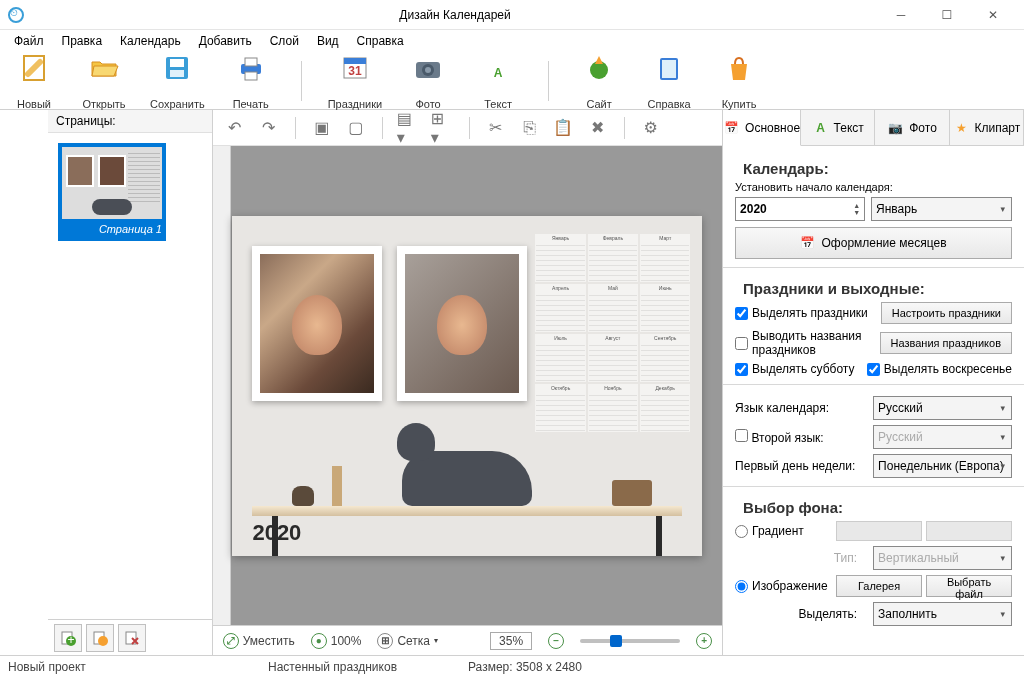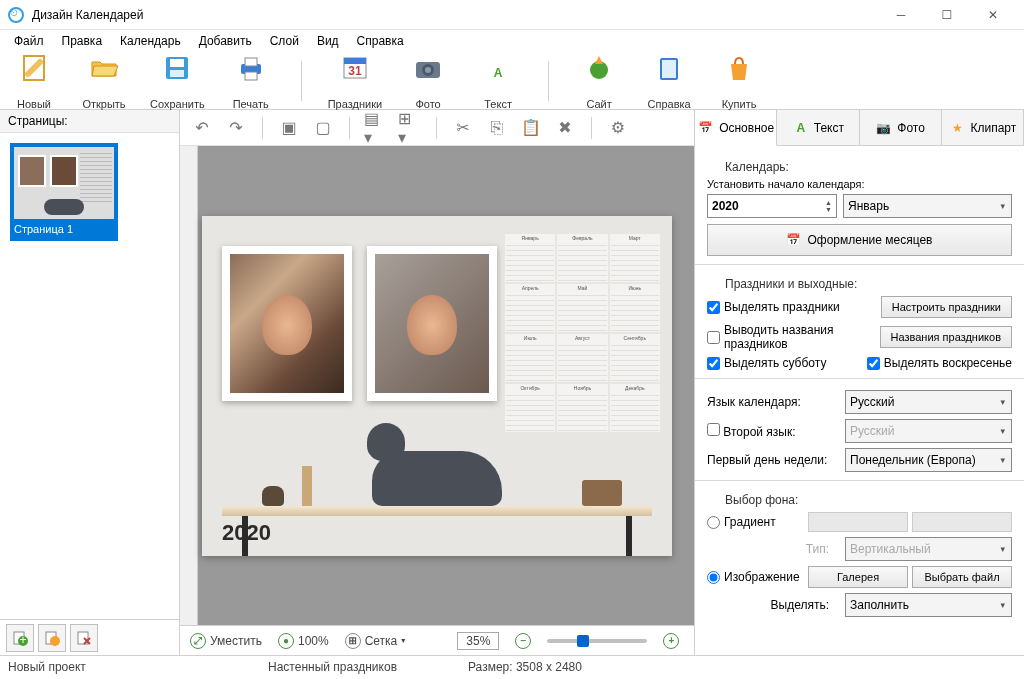--- a/index.html
+++ b/index.html
@@ -1,40 +1,40 @@
 <!DOCTYPE html>
 <html><head>
 <meta charset="utf-8">
 <style>
 * { margin: 0; padding: 0; box-sizing: border-box; font-family: 'Segoe UI', Tahoma, sans-serif; font-size: 12px; }
 body { background: #fff; overflow: hidden; width: 1024px; height: 679px; }
 
 .titlebar { height: 30px; display: flex; align-items: center; padding: 0 8px; background: #fff; border-bottom: 1px solid #e5e5e5; }
 .titlebar .app-icon { width: 16px; height: 16px; border-radius: 50%; border: 2px solid #3a9ed8; margin-right: 8px; position: relative; }
 .titlebar .app-icon::after { content: '⏲'; position: absolute; font-size: 10px; color: #3a9ed8; top: -2px; left: 0; }
-.titlebar .title { flex: 1; }
+.titlebar .title { flex: 1; text-align: center; }
 .titlebar .win-btn { width: 46px; height: 30px; display: flex; align-items: center; justify-content: center; color: #555; }
 
 .menubar { height: 22px; display: flex; align-items: center; padding: 0 6px; gap: 2px; }
 .menubar .menu-item { padding: 2px 8px; cursor: default; }
 
 .main-toolbar { height: 58px; display: flex; align-items: center; padding: 4px 10px; gap: 22px; border-bottom: 1px solid #d0d0d0; }
 .tb-btn { display: flex; flex-direction: column; align-items: center; gap: 14px; cursor: pointer; min-width: 48px; }
 .tb-btn .ico { width: 32px; height: 32px; display: flex; align-items: center; justify-content: center; }
 .tb-btn .lbl { font-size: 11px; color: #333; }
 .tb-sep { width: 1px; height: 40px; background: #d0d0d0; margin: 0 4px; }
 
-.workspace { display: flex; height: 545px; }
+.workspace { display: flex; height: 545px; padding-left: 48px; }
 
 .sidebar { width: 180px; border-right: 1px solid #d0d0d0; display: flex; flex-direction: column; }
 .sidebar-header { padding: 4px 8px; background: #f5f5f5; border-bottom: 1px solid #e0e0e0; }
 .sidebar-thumbs { flex: 1; padding: 10px; overflow: auto; }
 .thumb { background: #0078d7; padding: 4px; width: 108px; }
 .thumb-img { background: #ddd; height: 72px; position: relative; overflow: hidden; }
-.thumb-label { color: #fff; text-align: left; padding: 4px 0 2px; font-size: 11px; }
+.thumb-label { color: #fff; text-align: right; padding: 4px 0 2px; font-size: 11px; font-style: italic; }
 .sidebar-footer { height: 36px; border-top: 1px solid #d0d0d0; display: flex; align-items: center; padding: 0 6px; gap: 4px; }
 .sf-btn { width: 28px; height: 28px; border: 1px solid #c0c0c0; background: #f4f4f4; display: flex; align-items: center; justify-content: center; font-size: 14px; }
 
 .center { flex: 1; display: flex; flex-direction: column; }
 .center-toolbar { height: 36px; display: flex; align-items: center; padding: 0 10px; gap: 10px; border-bottom: 1px solid #e0e0e0; }
 .ct-btn { width: 24px; height: 24px; display: flex; align-items: center; justify-content: center; color: #777; font-size: 16px; }
 .ct-sep { width: 1px; height: 22px; background: #d0d0d0; margin: 0 4px; }
 .canvas-area { flex: 1; background: #999; position: relative; display: flex; align-items: center; justify-content: center; overflow: hidden; }
 .canvas { width: 470px; height: 340px; background: #e8e6e3; position: relative; box-shadow: 0 2px 8px rgba(0,0,0,0.3); }
 .ruler-v { position: absolute; left: 0; top: 0; width: 18px; height: 100%; background: #f0f0f0; border-right: 1px solid #ccc; }
@@ -64,21 +64,21 @@
 .circ-btn { width:16px; height:16px; border-radius:50%; border:1px solid #888; background:#fff; display:flex; align-items:center; justify-content:center; font-size:10px; font-weight:bold; color:#555; }
 .circ-btn.green { border-color:#4a9048; color:#4a9048; }
 
 .right-panel { width: 330px; border-left: 1px solid #d0d0d0; display: flex; flex-direction: column; overflow: hidden; }
 .tabs { display: flex; height: 36px; border-bottom: 1px solid #d0d0d0; }
 .tab { flex: 1; display: flex; align-items: center; justify-content: center; gap: 4px; border-right: 1px solid #d0d0d0; background: #f4f4f4; cursor: pointer; font-size: 11px; }
 .tab.active { background: #fff; border-bottom: 1px solid #fff; margin-bottom: -1px; }
 .tab-ico { width: 18px; height: 18px; display: inline-flex; align-items: center; justify-content: center; }
 
 .panel-body { flex: 1; padding: 8px 12px; overflow-y: auto; }
-.section-title { font-size: 12px; color: #333; margin: 6px 18px 4px; }
+.section-title { font-size: 15px; color: #333; margin: 6px 8px 4px; font-weight: bold; }
 .row { display: flex; align-items: center; gap: 6px; margin: 4px 0; }
 .year-input { width: 130px; height: 24px; border: 1px solid #888; display: flex; align-items: center; padding: 0 4px; font-weight: bold; background:#fff; }
 .year-input .spinner { margin-left: auto; display: flex; flex-direction: column; }
 .year-input .spinner span { font-size: 7px; line-height: 7px; color: #555; }
 select, .fake-select { flex: 1; height: 24px; border: 1px solid #888; background: #f4f4f4; padding: 0 4px; font-size: 12px; appearance: none; position: relative; display:flex; align-items:center; }
 .fake-select::after { content:'▾'; position:absolute; right:6px; color:#555; font-size:9px; }
 .big-btn { width: 100%; height: 32px; border: 1px solid #aaa; background: linear-gradient(#f8f8f8, #e8e8e8); margin: 6px 0; display: flex; align-items: center; justify-content: center; gap: 6px; }
 .group-border { border-top: 1px solid #d8d8d8; margin: 8px -12px 0; padding: 6px 12px 0; }
 .chk-row { display: flex; align-items: center; gap: 4px; margin: 5px 0; font-size: 11px; }
 .chk-row input[type=checkbox] { width: 13px; height: 13px; }

